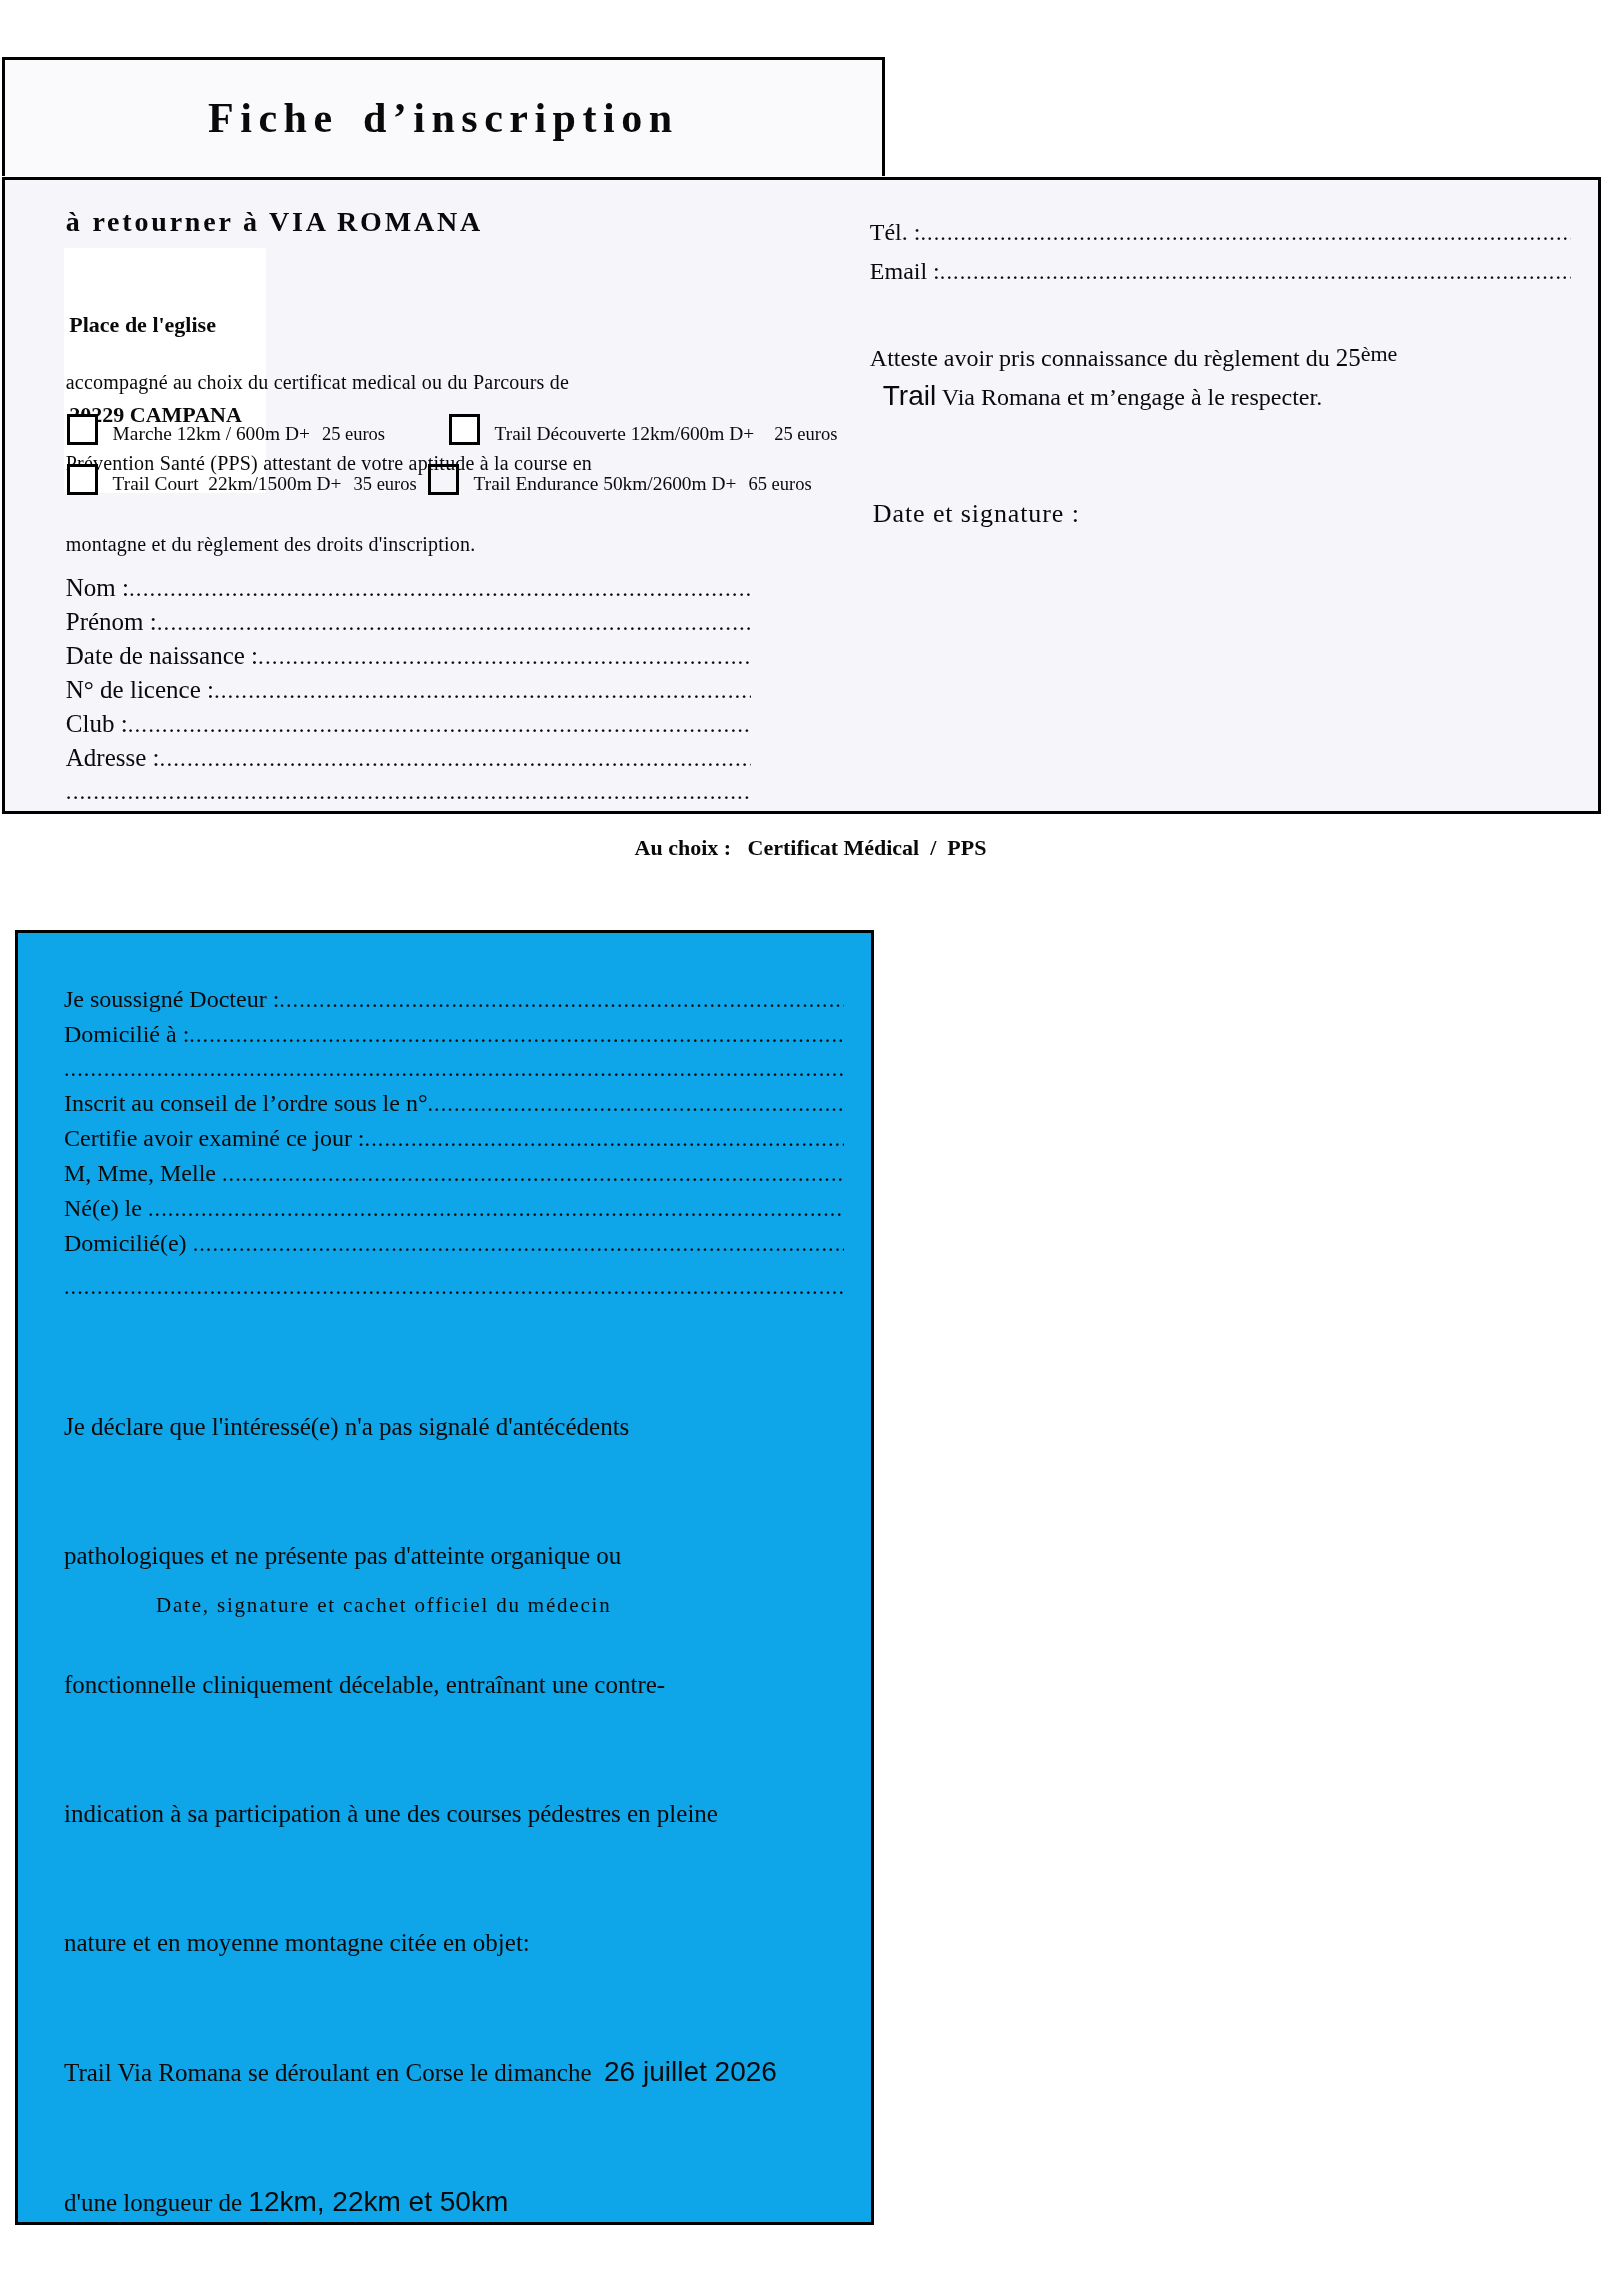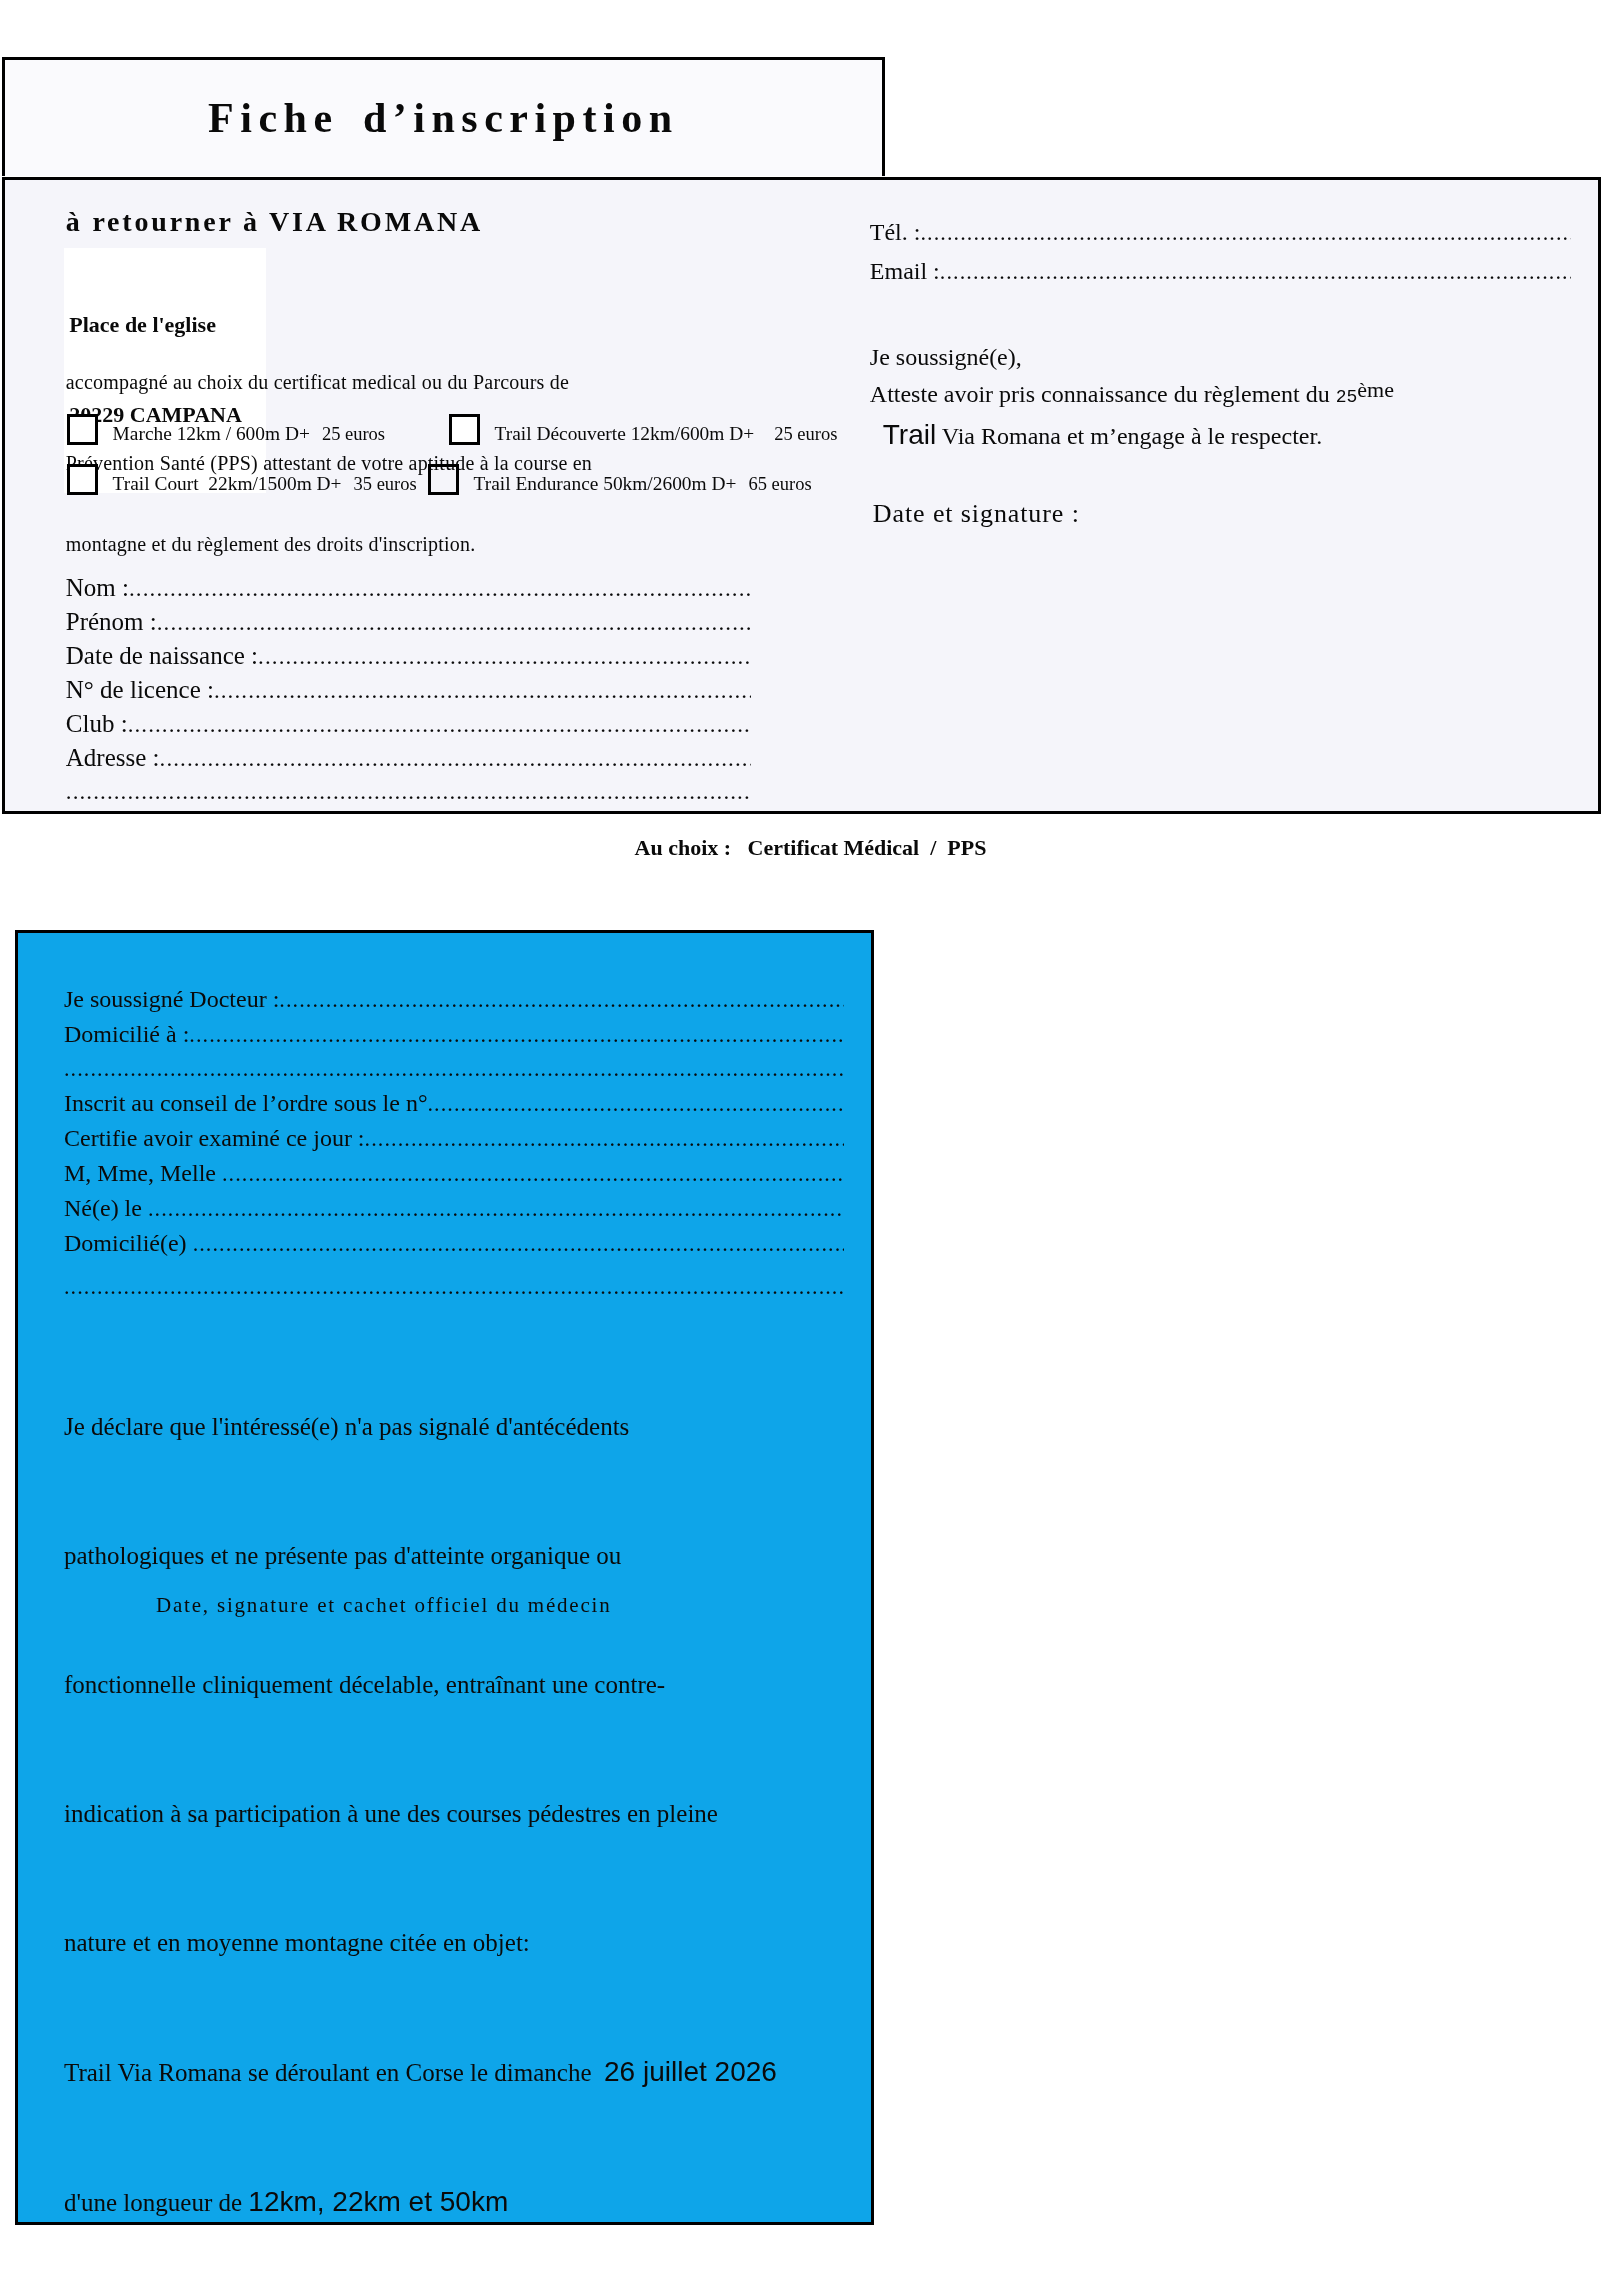--- a/index.html
+++ b/index.html
@@ -54,21 +54,21 @@
   .srow{display:flex;align-items:baseline;overflow:hidden;white-space:nowrap;}
   .srow .lab{flex:0 0 auto;white-space:pre;}
   .dots{
     flex:1 1 auto;overflow:hidden;white-space:nowrap;
     letter-spacing:1.1px;font-size:.92em;
   }
   .contact{position:absolute;left:865px;top:33px;width:701px;
     font-size:24px;line-height:39px;}
   .attest{position:absolute;left:865px;top:159px;font-size:24px;line-height:37px;}
   .attest .l3{margin-left:13px;}
-  .num-sans{font-family:Liberation Mono, monospace;font-size:18px;}
+  .num-sans{font-family:Liberation Serif, serif;font-size:25px;}
   .sup{position:relative;top:-4.6px;font-size:22px;}
   .sans-ins{font-family:Liberation Sans, sans-serif;font-size:28px;}
   .date-sig{position:absolute;left:868px;top:319px;font-size:26px;letter-spacing:0.9px;}
   .idfields{position:absolute;left:61px;top:391px;width:685px;
     font-size:25px;line-height:33px;}
   
   .choice-heading{
     position:absolute;left:0;top:835px;width:1621px;
     text-align:center;font-size:22px;font-weight:bold;white-space:pre;
   }
@@ -135,21 +135,20 @@
         <span class="lab">Tél. :</span>
           <span class="dots">.................................................................................................................................................................................................................................................................................................................</span>
       </div>
       <div class="srow">
         <span class="lab">Email :</span>
           <span class="dots">.................................................................................................................................................................................................................................................................................................................</span>
       </div>
     </div>
 
     <div class="attest">
-      <div>Je soussigné(e),</div>
       <div><span>Atteste avoir pris connaissance du règlement du </span><span class="num-sans">25</span><span class="sup">ème</span></div>
       <div class="l3"><span class="sans-ins">Trail</span><span> Via Romana et m’engage à le respecter.</span></div>
     </div>
 
     <div class="date-sig">Date et signature :</div>
 
     <div class="idfields">
       <div class="srow">
           <span class="lab">Nom :</span>
           <span class="dots">.................................................................................................................................................................................................................................................................................................................</span>

